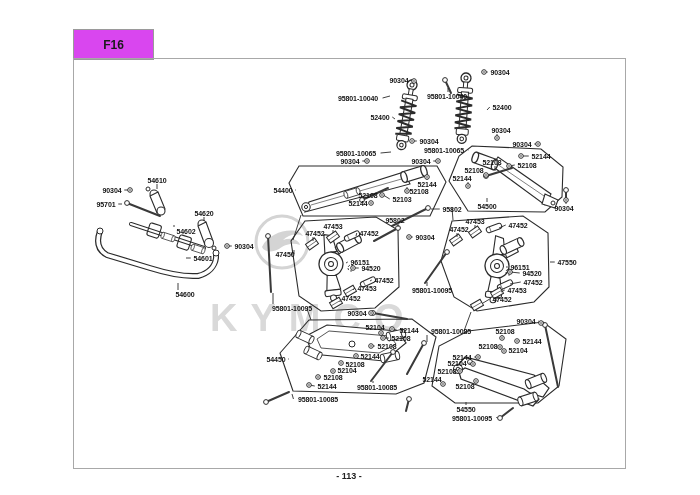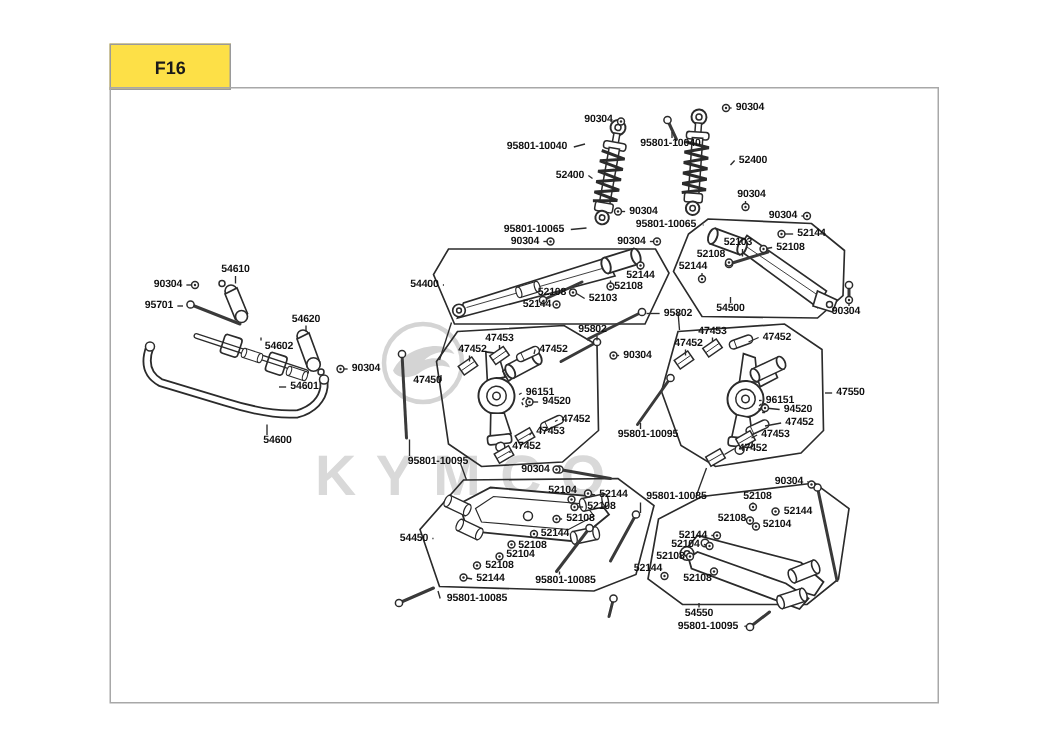--- a/index.html
+++ b/index.html
@@ -1,20 +1,20 @@
 <!DOCTYPE html>
 <html><head>
 <meta charset="utf-8">
 <style>
   html,body{margin:0;padding:0;background:#fff;}
   .page{position:relative;width:700px;height:495px;background:#fff;overflow:hidden;
         font-family:"Liberation Sans",sans-serif;}
   .hdr-code{position:absolute;left:73px;top:29px;width:79px;height:29px;
         border:1.3px solid #9a9a9a;display:flex;align-items:center;justify-content:center;
-        font-size:12px;font-weight:bold;color:#1a1a1a;background:#fde047;}
+        font-size:12px;font-weight:bold;color:#1a1a1a;background:#d946ef;}
   .hdr-title{position:absolute;left:176px;top:36px;font-size:13px;font-weight:bold;color:#1a1a1a;}
   .content-frame{position:absolute;left:73px;top:58px;width:551px;height:409px;
         border:1.3px solid #a8a8a8;}
   .page-num{position:absolute;left:0;top:471px;width:698px;text-align:center;
         font-size:9px;font-weight:bold;color:#222;}
   .wm-text{position:absolute;left:210px;top:297px;font-size:38px;font-weight:bold;
         letter-spacing:13px;color:#d9d9d9;}
   svg.diagram{position:absolute;left:0;top:0;}
   #label-layer{position:absolute;left:0;top:0;width:700px;height:495px;pointer-events:none;}
   .plabel{position:absolute;transform:translate(-50%,-50%);font-size:7px;font-weight:bold;
@@ -458,13 +458,14 @@
       <span class="plabel" style="left: 244px; top: 246px;">90304</span>
       <span class="plabel" style="left: 157px; top: 180px;">54610</span>
       <span class="plabel" style="left: 112px; top: 190px;">90304</span>
       <span class="plabel" style="left: 106px; top: 204px;">95701</span>
       <span class="plabel" style="left: 204px; top: 213px;">54620</span>
       <span class="plabel" style="left: 186px; top: 231px;">54602</span>
       <span class="plabel" style="left: 203px; top: 258px;">54601</span>
       <span class="plabel" style="left: 185px; top: 294px;">54600</span>
     </div>
 
+  <div class="page-num">- 113 -</div>
 </div>
 
 </body></html>

